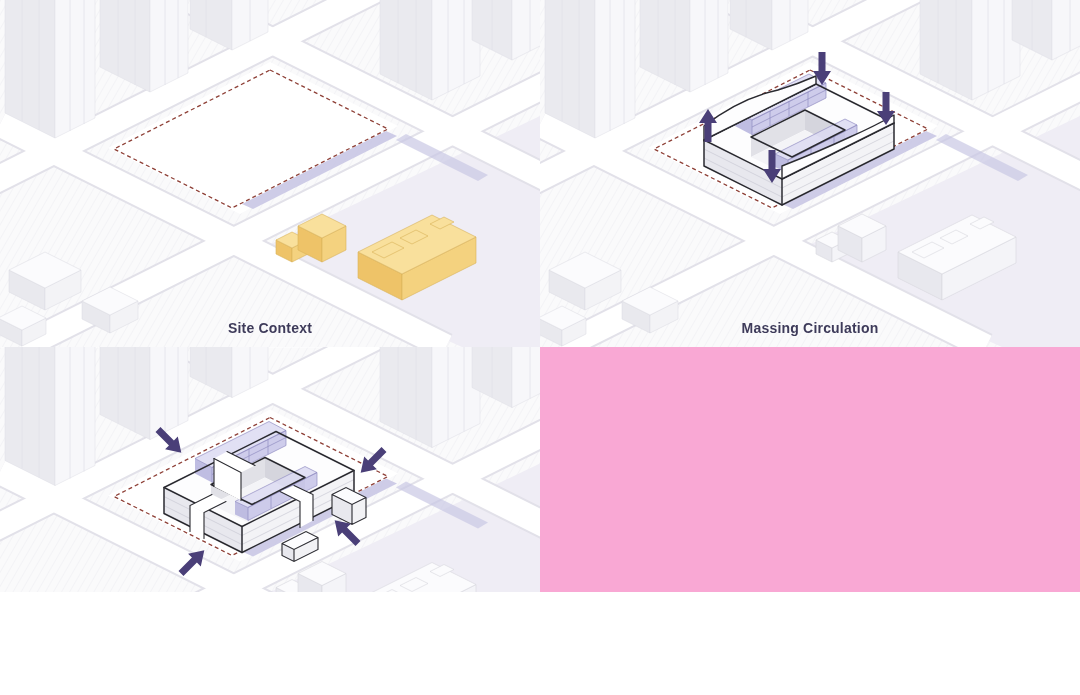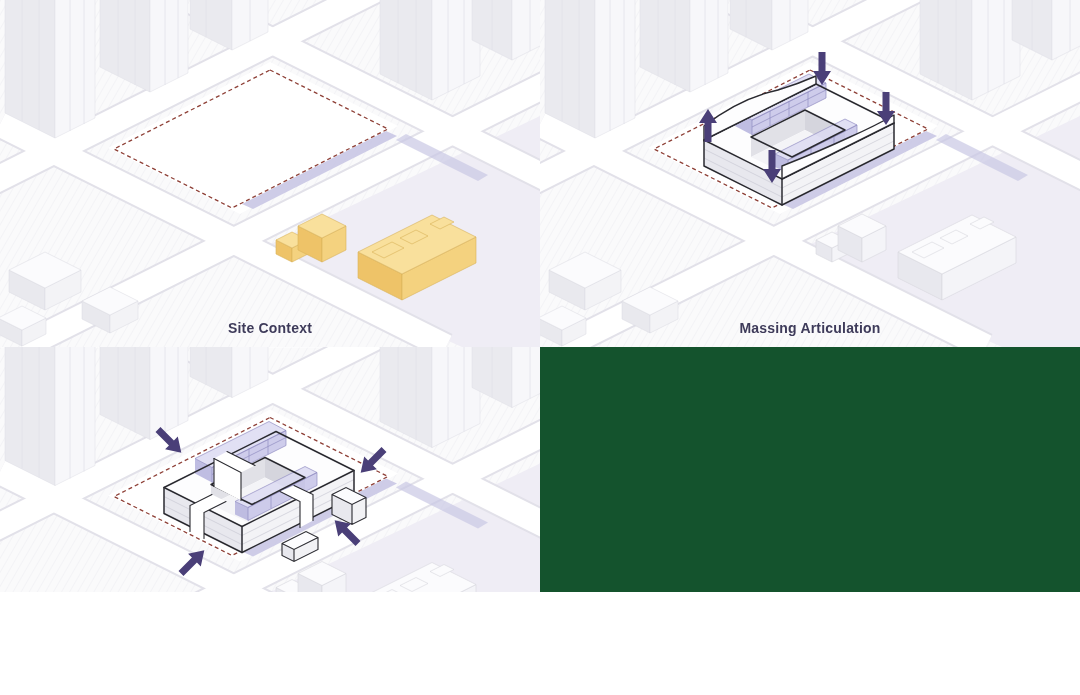--- a/index.html
+++ b/index.html
@@ -8,21 +8,21 @@
     --lav:#c9c7e4;
     --label:#3e3b5a;
     --yellow-top:#f9e09c; --yellow-left:#eec368; --yellow-right:#f4d27f; --yellow-stroke:#d9b257;
     --se-top:#fbfbfd; --se-left:#e8e8ee; --se-right:#f4f4f8; --se-stroke:#d6d6de;
   }
   html,body{margin:0;padding:0;background:#ffffff;}
   .grid{
     display:grid;
     grid-template-columns:540px 540px;
     grid-template-rows:347px 348px;
-    width:1080px;height:592px;background:#14532d;
+    width:1080px;height:592px;background:#f9a8d4;
     font-family:"Liberation Sans", sans-serif;
   }
   .panel{position:relative;overflow:hidden;background:#ffffff;}
   svg.scene{display:block;width:540px;height:100%;}
   .panel-label{
     position:absolute;left:0;right:0;bottom:11px;text-align:center;
     font-size:14px;font-weight:700;color:var(--label);letter-spacing:.2px;
   }
   .panel--site-context{--se-top:var(--yellow-top);--se-left:var(--yellow-left);--se-right:var(--yellow-right);--se-stroke:var(--yellow-stroke);}
   .tower-l{fill:#eaeaef;stroke:#dcdce4;stroke-width:.5;}
@@ -199,21 +199,21 @@
       <use href="#ring-massing"></use>
 
       <path d="M164,141 L164,126 Q200,98 238,90 Q258,84 276,76 L276,84 L164,140 Z" fill="#fdfdfe" stroke="#2a2a30" stroke-width="1.4" stroke-linejoin="round"></path>
       <path d="M242,179 L242,166 Q280,151 310,137 Q335,126 354,115 L354,123 L242,179 Z" fill="#fdfdfe" stroke="#2a2a30" stroke-width="1.4" stroke-linejoin="round"></path>
 
       <use href="#arrow-shape" transform="translate(168,142) rotate(180)"></use>
       <use href="#arrow-shape" transform="translate(282,52)"></use>
       <use href="#arrow-shape" transform="translate(346,92)"></use>
       <use href="#arrow-shape" transform="translate(232,150)"></use>
     </svg>
-    <div class="panel-label">Massing Articulation</div>
+    <div class="panel-label">Massing Circulation</div>
   </div>
 
   <div class="panel">
     <svg class="scene" viewBox="0 0 540 347">
       <use href="#city-base"></use>
       <use href="#ring-massing"></use>
 
       <g fill="#ffffff">
         <polygon points="227,104 255,118 241,125 214,111"></polygon>
         <polygon points="214,111 241,125 241,153 214,139"></polygon>

